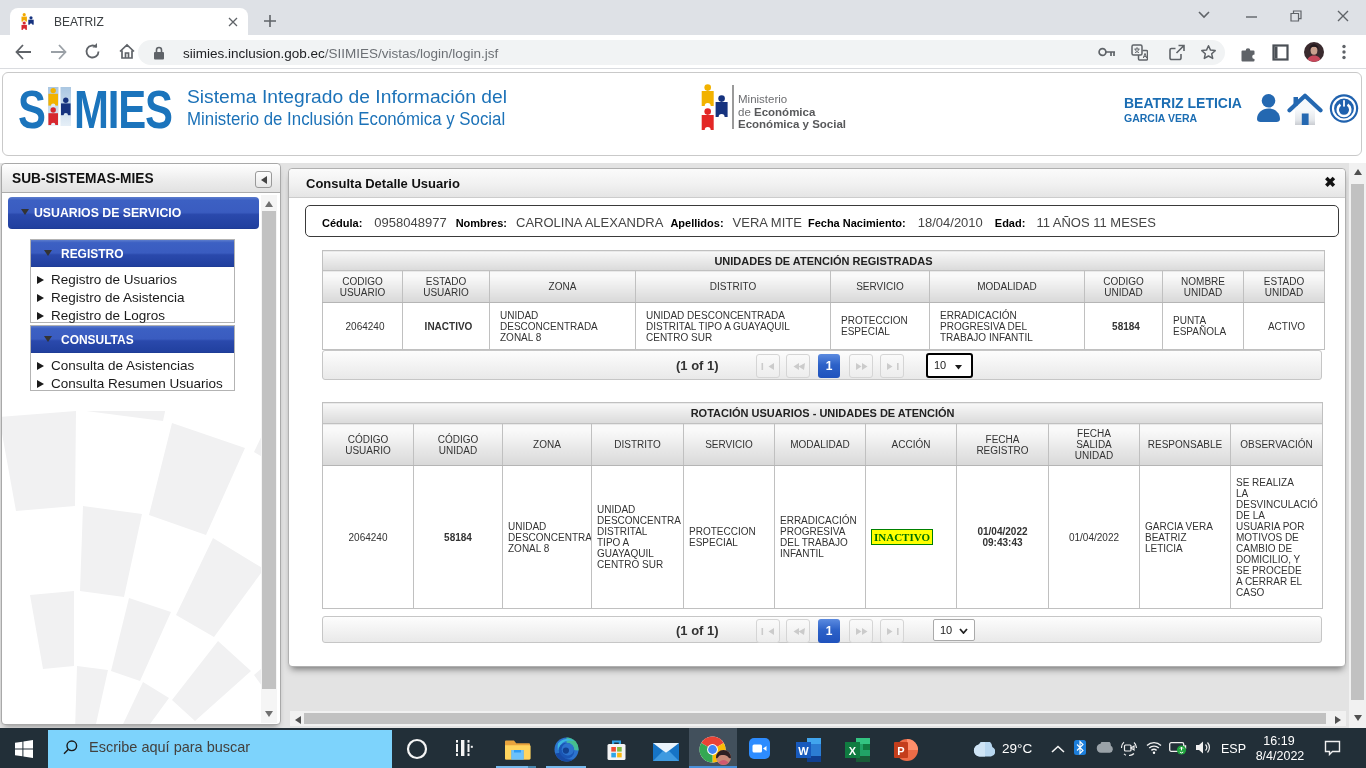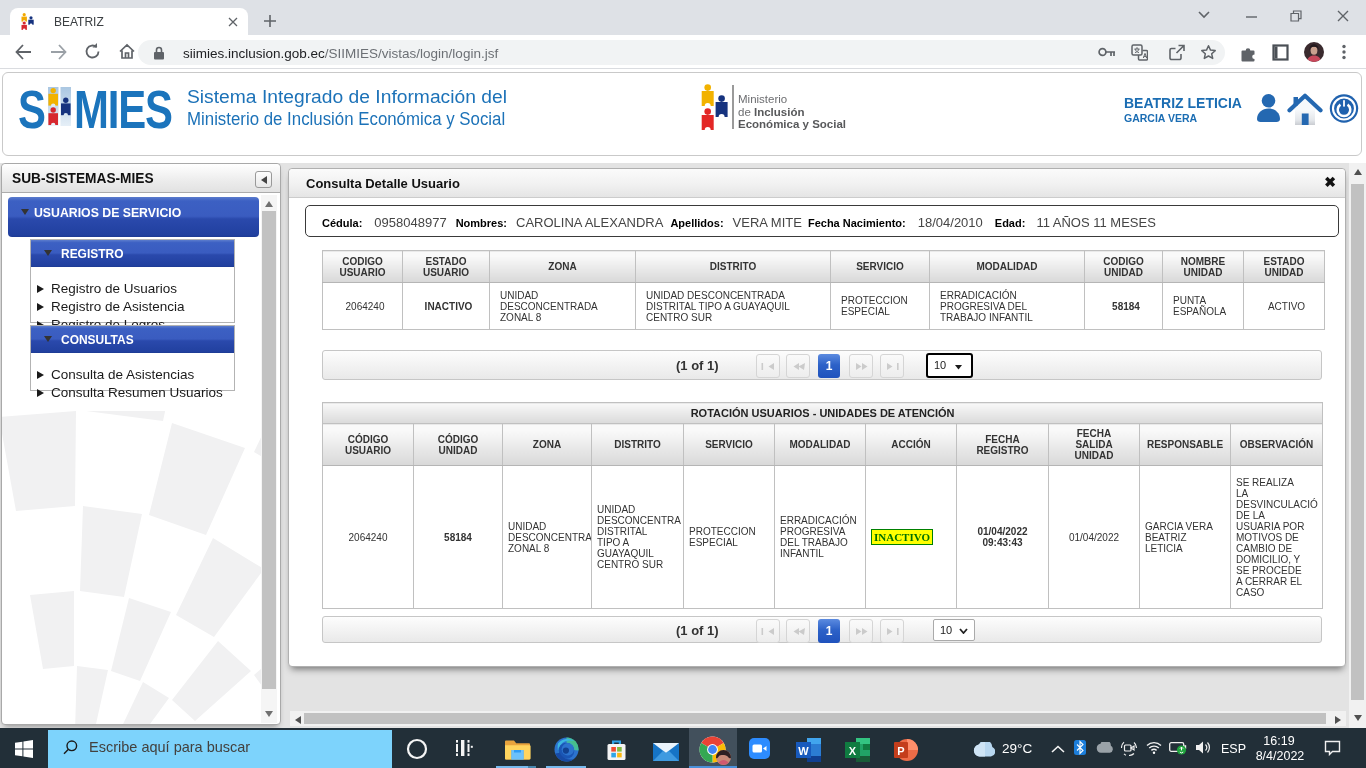--- a/index.html
+++ b/index.html
@@ -20,47 +20,47 @@
 #mintext b{color:#58595b}
 #uname{position:absolute;left:1121px;top:23px;width:130px;color:#1b6db3;font-weight:bold;font-size:14px;line-height:14px}
 #uname .l2{font-size:10.5px}
 
 #layoutbg{position:absolute;left:0;top:163px;width:1366px;height:565px;background:#e3e3e3}
 #sidepanel{position:absolute;left:1px;top:163px;width:280px;height:562px;background:#fff;border:1px solid #a9a9a9;border-radius:4px;overflow:hidden;box-shadow:0 4px 6px -3px rgba(0,0,0,.4)}
 #sidehdr{position:absolute;left:0;top:0;width:278px;height:29px;background:linear-gradient(#ffffff,#ececec 60%,#e2e2e2);border-bottom:1px solid #acacac;border-radius:4px 4px 0 0}
 #sidehdr .t{position:absolute;left:10px;top:6px;font-weight:bold;font-size:14.5px;color:#111;transform:scaleX(.945);transform-origin:0 0;white-space:nowrap}
 #collbtn{position:absolute;right:8px;top:7px;width:17px;height:17px;border:1px solid #999;border-radius:3px;background:linear-gradient(#fdfdfd,#e8e8e8)}
 .bluebar{background:linear-gradient(180deg,#5b7ccd 0%,#3c60c3 10%,#3a5cc0 48%,#2a49ac 55%,#21409f 95%,#1d3a92 100%);color:#fff;font-weight:bold}
-#accbar{position:absolute;left:6px;top:33px;width:251px;height:40px;border-radius:4px;font-size:13.5px}
+#accbar{position:absolute;left:6px;top:33px;width:251px;height:32px;border-radius:4px;font-size:13.5px}
 #accbar .t{position:absolute;left:26px;top:8px;transform:scaleX(.91);transform-origin:0 0;white-space:nowrap}
 .mbox{position:absolute;left:28px;width:205px;border:1px solid #b3b3b3;background:#fff}
 .mhdr{position:relative;width:100%;height:27px;font-size:13px}
 .mhdr .t{position:absolute;left:30px;top:6px;transform:scaleX(.92);transform-origin:0 0;white-space:nowrap}
-.mitems{padding:13px 0 1px 6px;font-size:13.5px;color:#1a1a1a}
+.mitems{padding:4px 0 1px 6px;font-size:13.5px;color:#1a1a1a}
 .mitems div{height:18.1px;line-height:18.1px;white-space:nowrap}
 .arr{display:inline-block;width:0;height:0;border-left:7px solid #1a1a1a;border-top:4.5px solid transparent;border-bottom:4.5px solid transparent;margin-right:7px}
 .dtri{position:absolute;left:13px;top:12px;width:0;height:0;border-top:6px solid #333;border-left:4.5px solid transparent;border-right:4.5px solid transparent}
 .dtri2{position:absolute;left:13px;top:10px;width:0;height:0;border-top:6px solid #333;border-left:4.5px solid transparent;border-right:4.5px solid transparent}
 
 #sidescroll{position:absolute;right:3px;top:31px;width:16px;height:528px;background:#f5f5f5}
 
 #dialog{position:absolute;left:288px;top:168px;width:1058px;height:499px;background:#fff;border:1px solid #b0b0b0;border-radius:4px;box-shadow:0 5px 7px -3px rgba(0,0,0,.5)}
 #dlghdr{position:absolute;left:0;top:0;width:1056px;height:29px;background:linear-gradient(#fbfbfb,#f1f1f1 55%,#e5e5e5);border-bottom:1px solid #ccc;border-radius:4px 4px 0 0}
 #dlghdr .t{position:absolute;left:17px;top:7px;font-weight:bold;font-size:13px;color:#111}
 #dlgx{position:absolute;right:9px;top:5px;font-weight:bold;font-size:14px;color:#111}
 #infobox{position:absolute;left:16px;top:36px;width:1034px;height:32px;border:1px solid #3a3a3a;border-radius:5px;font-size:11px}
 #infobox .row{position:absolute;left:16px;top:9px;white-space:pre}
 #infobox b{font-size:11px;color:#000}
 #infobox span{font-size:13px;color:#454545}
 
 table{border-collapse:collapse;table-layout:fixed}
 .dtab{position:absolute;left:33px;font-size:10px;color:#333}
 .dtab td,.dtab th{border:1px solid #c0c0c0;overflow:hidden}
 .dtab .cap{background:linear-gradient(#f8f8f8,#dadada);font-weight:bold;font-size:11px;text-align:center;color:#222}
-.dtab th{background:linear-gradient(#f9f9f9 15%,#d8d8d8);font-weight:bold;text-align:center;padding:2px 3px;border-bottom:1px solid #b5b5b5}
+.dtab th{background:linear-gradient(#f9f9f9 15%,#d8d8d8);font-weight:normal;text-align:center;padding:2px 3px;border-bottom:1px solid #b5b5b5}
 .dtab td{background:#fff;vertical-align:middle;padding:4px 5px}
 .t1 td{padding:4px 5px 4px 10px}
 .pgbar{position:absolute;left:33px;height:30px;border:1px solid #c6c6c6;background:linear-gradient(#fdfdfd,#e9e9e9);border-radius:3px}
 .pgin{position:absolute;top:3px;height:24px;line-height:24px}
 .pbtn{position:absolute;top:3px;width:24px;height:24px;border:1px solid #d5d5d5;border-radius:3px;background:linear-gradient(#fafafa,#ededed);color:#c8c8c8;font-size:7px;text-align:center;line-height:23px;letter-spacing:-1px}
 .pcur{position:absolute;top:3px;width:22px;height:24px;border-radius:3px;background:linear-gradient(#5c8be0,#2d62c8 45%,#1f52bd);color:#fff;font-weight:bold;font-size:12px;text-align:center;line-height:24px}
 .psel{position:absolute;font-size:11px;color:#222;background:#fff}
 
 #vscroll{position:absolute;left:1349px;top:163px;width:17px;height:565px;background:#f1f1f1}
 #vthumb{position:absolute;left:2px;top:21px;width:13px;height:516px;background:#c1c1c1}
@@ -202,21 +202,21 @@
       <rect x="0.7" y="7" width="12" height="15" fill="#f2b200"></rect>
       <circle cx="6.7" cy="22" r="3" fill="#fff"></circle>
   <circle cx="20.6" cy="14.6" r="3.3" fill="#16337f"></circle>
       <rect x="14.6" y="18" width="12" height="15" fill="#16337f"></rect>
       <circle cx="20.6" cy="33" r="3" fill="#fff"></circle>
   <circle cx="6.7" cy="27.6" r="3.3" fill="#e32726"></circle>
       <rect x="0.7" y="31" width="12" height="15" fill="#e32726"></rect>
       <circle cx="6.7" cy="46" r="3" fill="#fff"></circle>
  </svg>
  <div style="position:absolute;left:729px;top:12px;width:1.5px;height:44px;background:#9a9a9a"></div>
- <div id="mintext">Ministerio<br>de <b>Inclusión</b><br><b>Económica y Social</b></div>
+ <div id="mintext">Ministerio<br>de <b>Económica</b><br><b>Económica y Social</b></div>
  <div id="uname">BEATRIZ LETICIA<br><span class="l2">GARCIA VERA</span></div>
  <svg width="23" height="28" viewBox="0 0 23 28" style="position:absolute;left:1254px;top:21px">
   <circle cx="11.5" cy="6.8" r="6.8" fill="#2468b1"></circle>
   <path d="M11.5 14.5c6.3 0 11.5 4.5 11.5 10.5 0 2-1.5 3-3.5 3h-16c-2 0-3.5-1-3.5-3 0-6 5.2-10.5 11.5-10.5z" fill="#2468b1"></path>
  </svg>
  <svg width="36" height="34" viewBox="0 0 36 34" style="position:absolute;left:1284px;top:19px">
   <defs>
         <linearGradient id="hw" x1="0" y1="0" x2="0" y2="1">
           <stop offset="0" stop-color="#f8fafc"></stop>
           <stop offset=".7" stop-color="#e3e6ea"></stop>
@@ -293,20 +293,23 @@
         <col style="width:87px">
         <col style="width:146px">
         <col style="width:195px">
         <col style="width:99px">
         <col style="width:155px">
         <col style="width:78px">
         <col style="width:81px">
         <col style="width:81px">
       </colgroup>
   <tbody>
+        <tr>
+          <td class="cap" colspan="9" style="height:20px;padding:2px">UNIDADES DE ATENCIÓN REGISTRADAS</td>
+        </tr>
   <tr style="height:32px">
           <th>CODIGO<br>USUARIO</th>
           <th>ESTADO<br>USUARIO</th>
           <th>ZONA</th>
           <th>DISTRITO</th>
           <th>SERVICIO</th>
           <th>MODALIDAD</th>
           <th>CODIGO<br>UNIDAD</th>
           <th>NOMBRE<br>UNIDAD</th>
           <th>ESTADO<br>UNIDAD</th>

